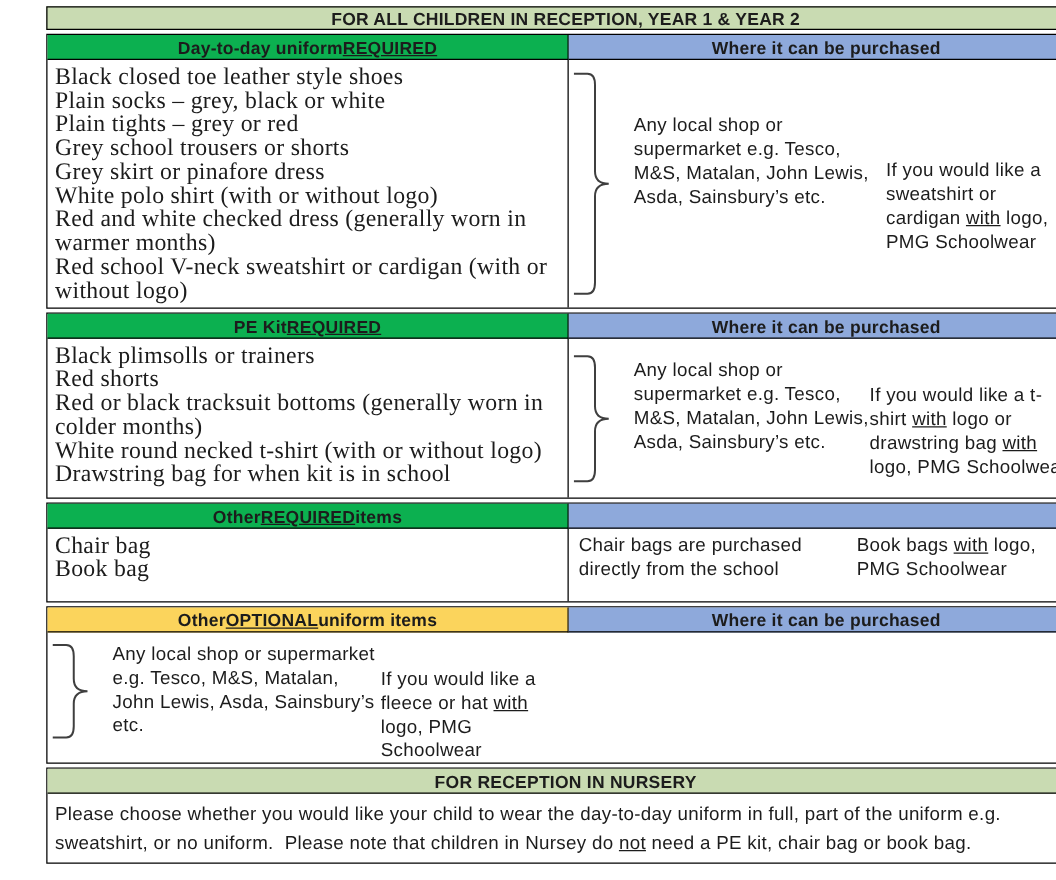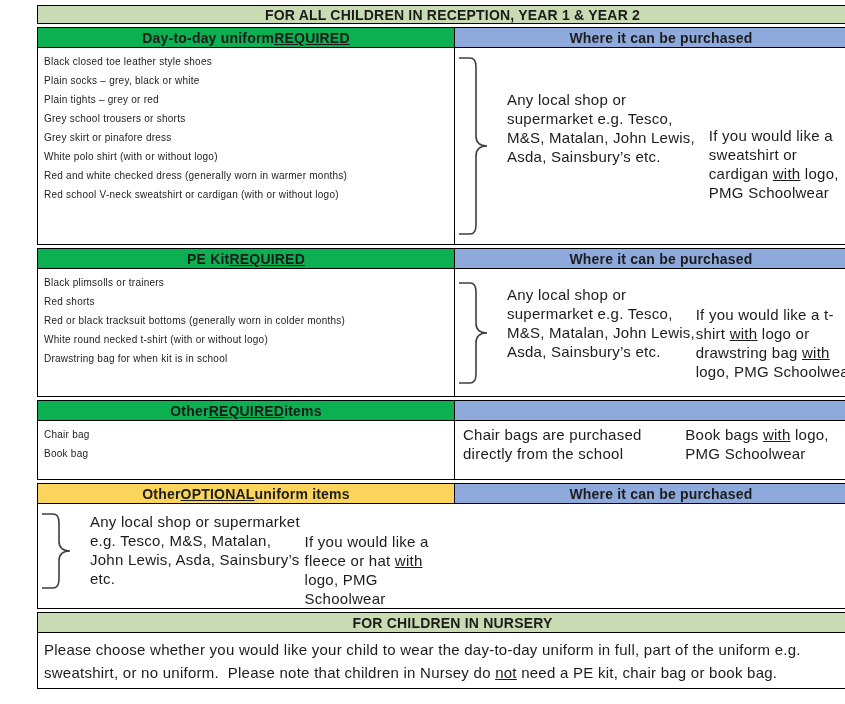--- a/index.html
+++ b/index.html
@@ -28,21 +28,21 @@
     display:flex;align-items:center;justify-content:center;
     font-weight:bold;font-size:14px;letter-spacing:.2px;
   }
   .hdr-left{border-right:1.5px solid #000;background:var(--header-green);}
   .hdr-left.yellow{background:var(--header-yellow);}
   .hdr-right{background:var(--header-blue);}
 
   .content-row{display:grid;grid-template-columns:417px 1fr;}
   .items-cell{
     box-sizing:border-box;border-right:1.5px solid #000;
-    padding:4px 10px 4px 6px;font-size:10px;letter-spacing:.25px;
+    padding:4px 10px 4px 6px;font-size:19px;letter-spacing:.25px;font-family:Liberation Serif, serif;
   }
   .item-line{line-height:19px;}
 
   .purchase-cell{
     box-sizing:border-box;display:flex;align-items:center;
     padding-left:4px;
   }
   .purchase-cell.va-top{align-items:flex-start;padding-top:8px;}
   .purchase-cell.plain{padding:4px 8px;display:block;}
   .brace{flex:0 0 30px;margin-right:18px;}
@@ -167,18 +167,18 @@
         <div class="ptxt gap-md">
           <p><span>Any local shop or supermarket e.g. Tesco, M&amp;S, Matalan, John Lewis, Asda, Sainsbury’s etc.</span></p>
           <p><span>If you would like a fleece or hat </span><span class="u">with</span><span> logo, PMG Schoolwear</span></p>
         </div>
       </div>
     </div>
   </div>
 
   <div class="section">
     <div class="band sec-hdr-band">
-      <span>FOR CHILDREN IN NURSERY</span>
+      <span>FOR RECEPTION IN NURSERY</span>
     </div>
     <div class="nursery-text"><span>Please choose whether you would like your child to wear the day-to-day uniform in full, part of the uniform e.g. sweatshirt, or no uniform.  Please note that children in Nursey do </span><span class="u">not</span><span> need a PE kit, chair bag or book bag.</span></div>
   </div>
 
 </div>
 
 </body></html>

